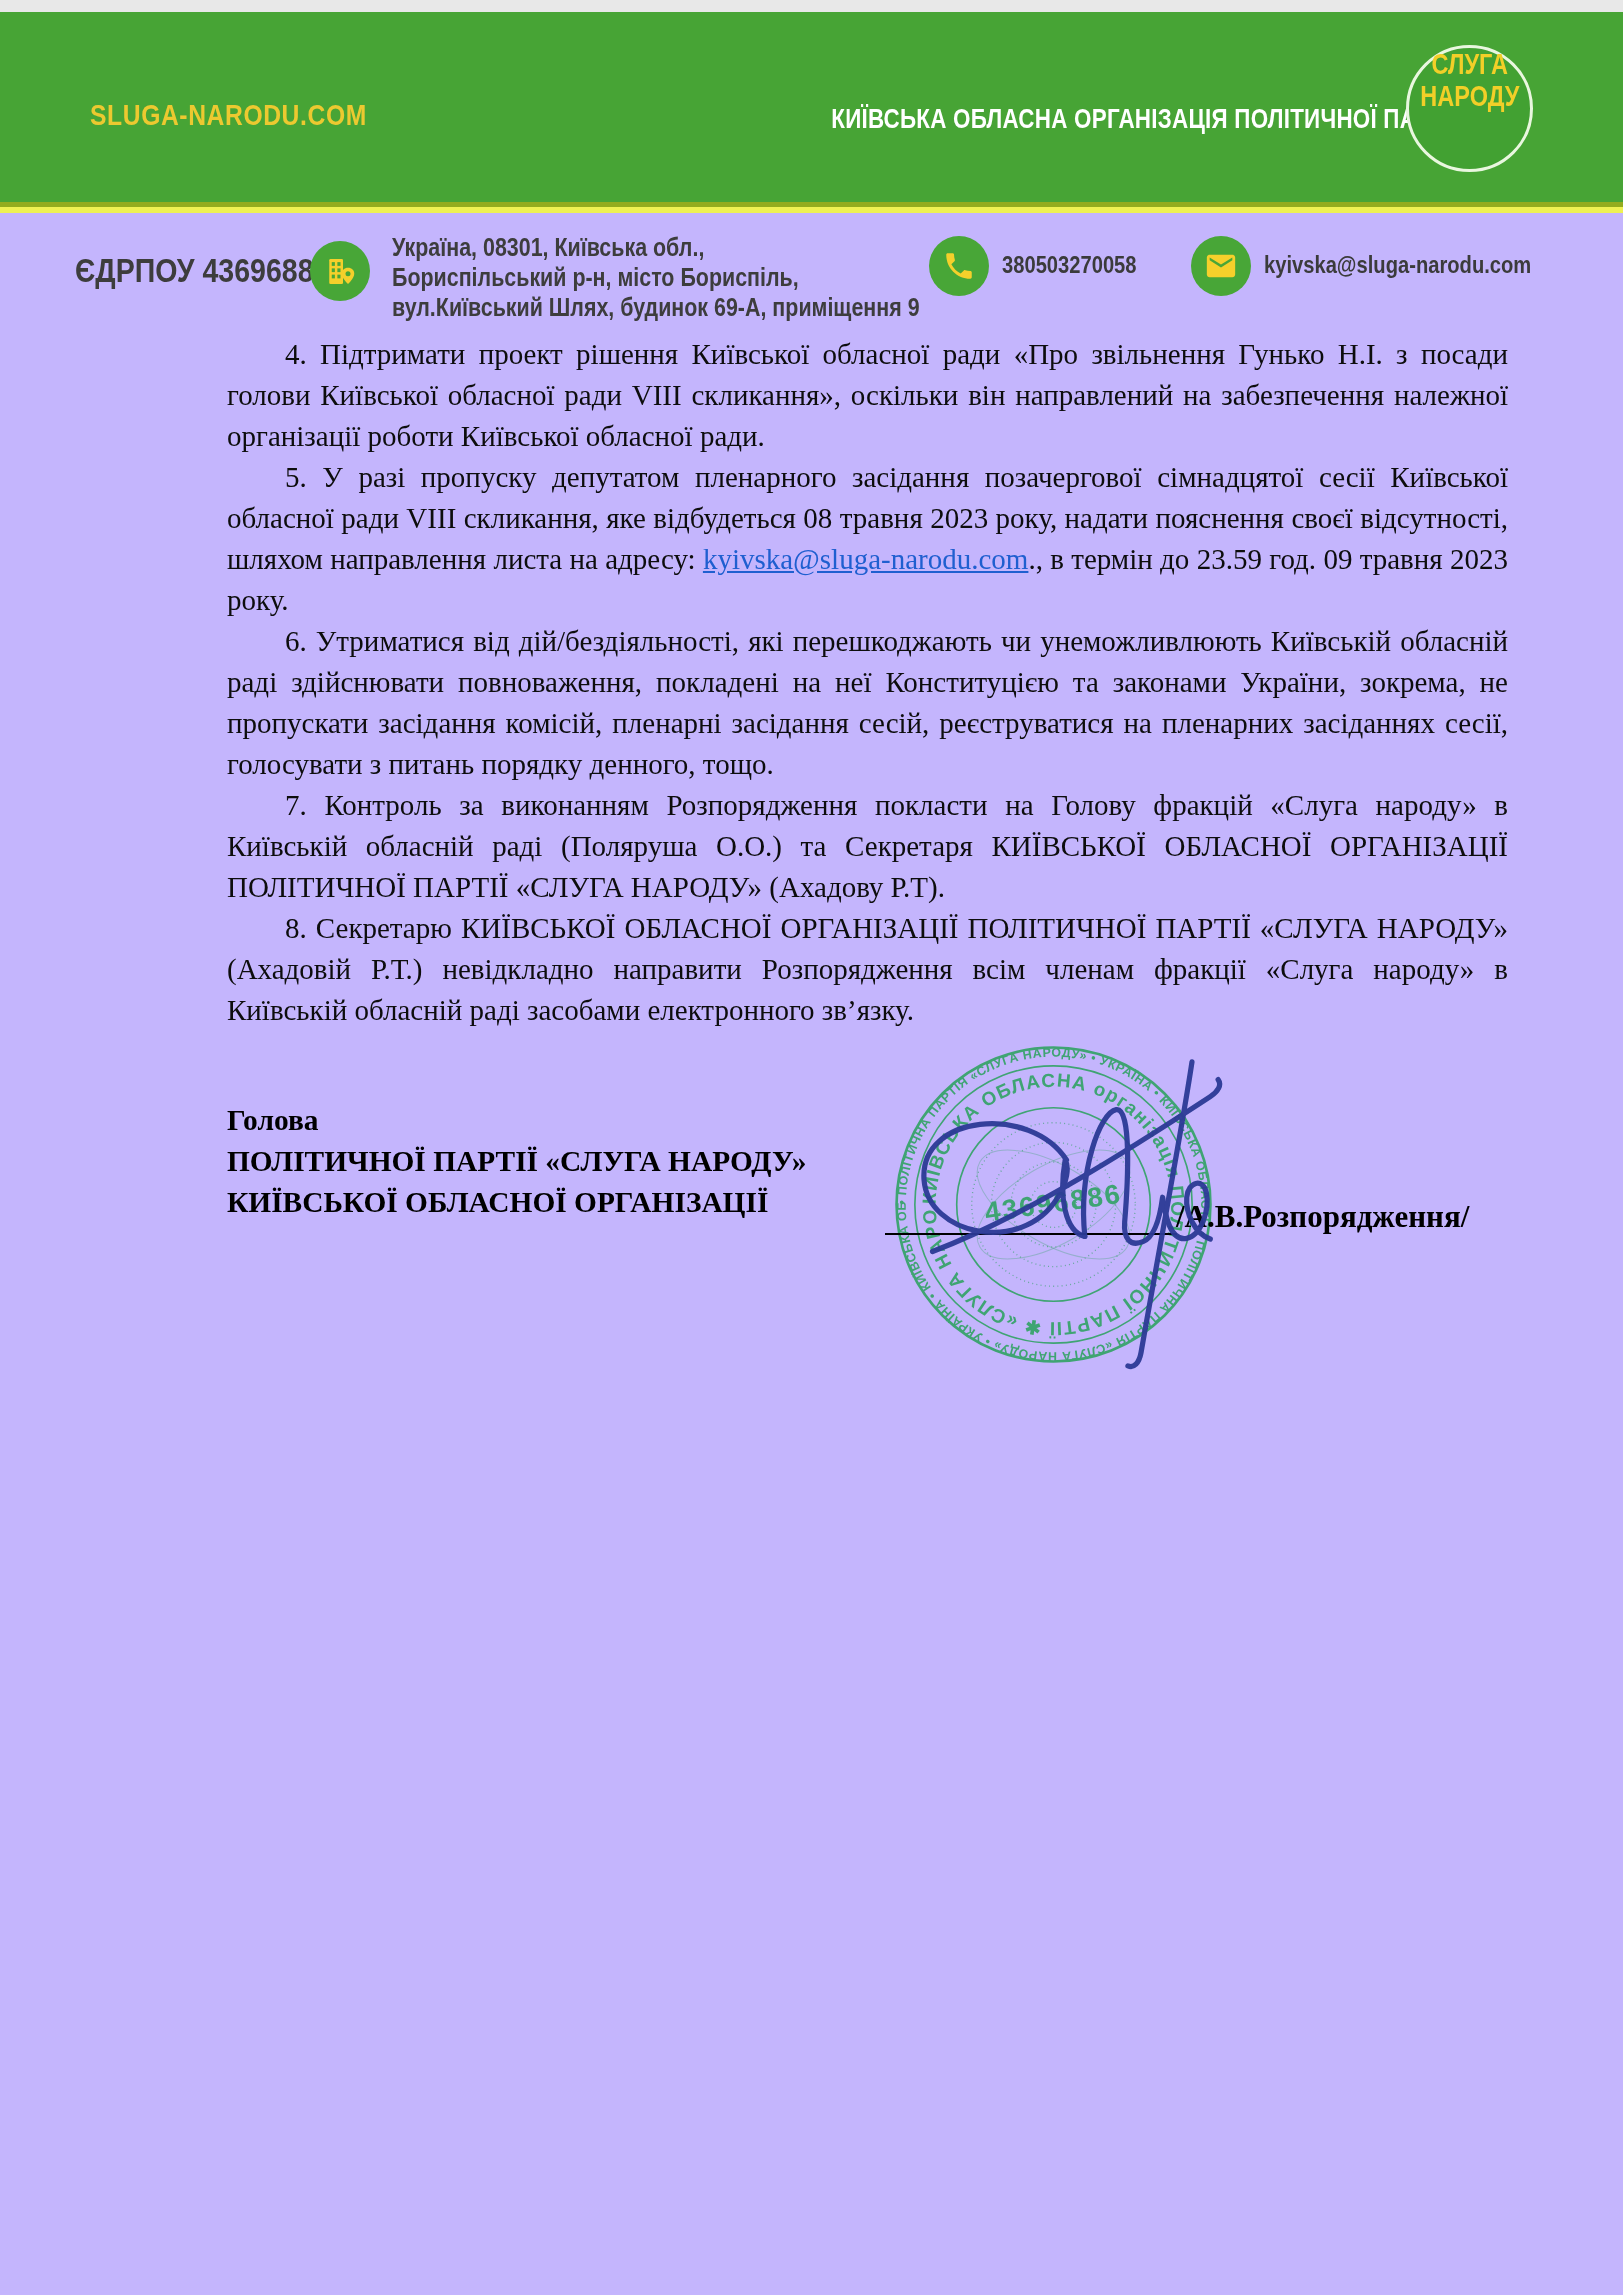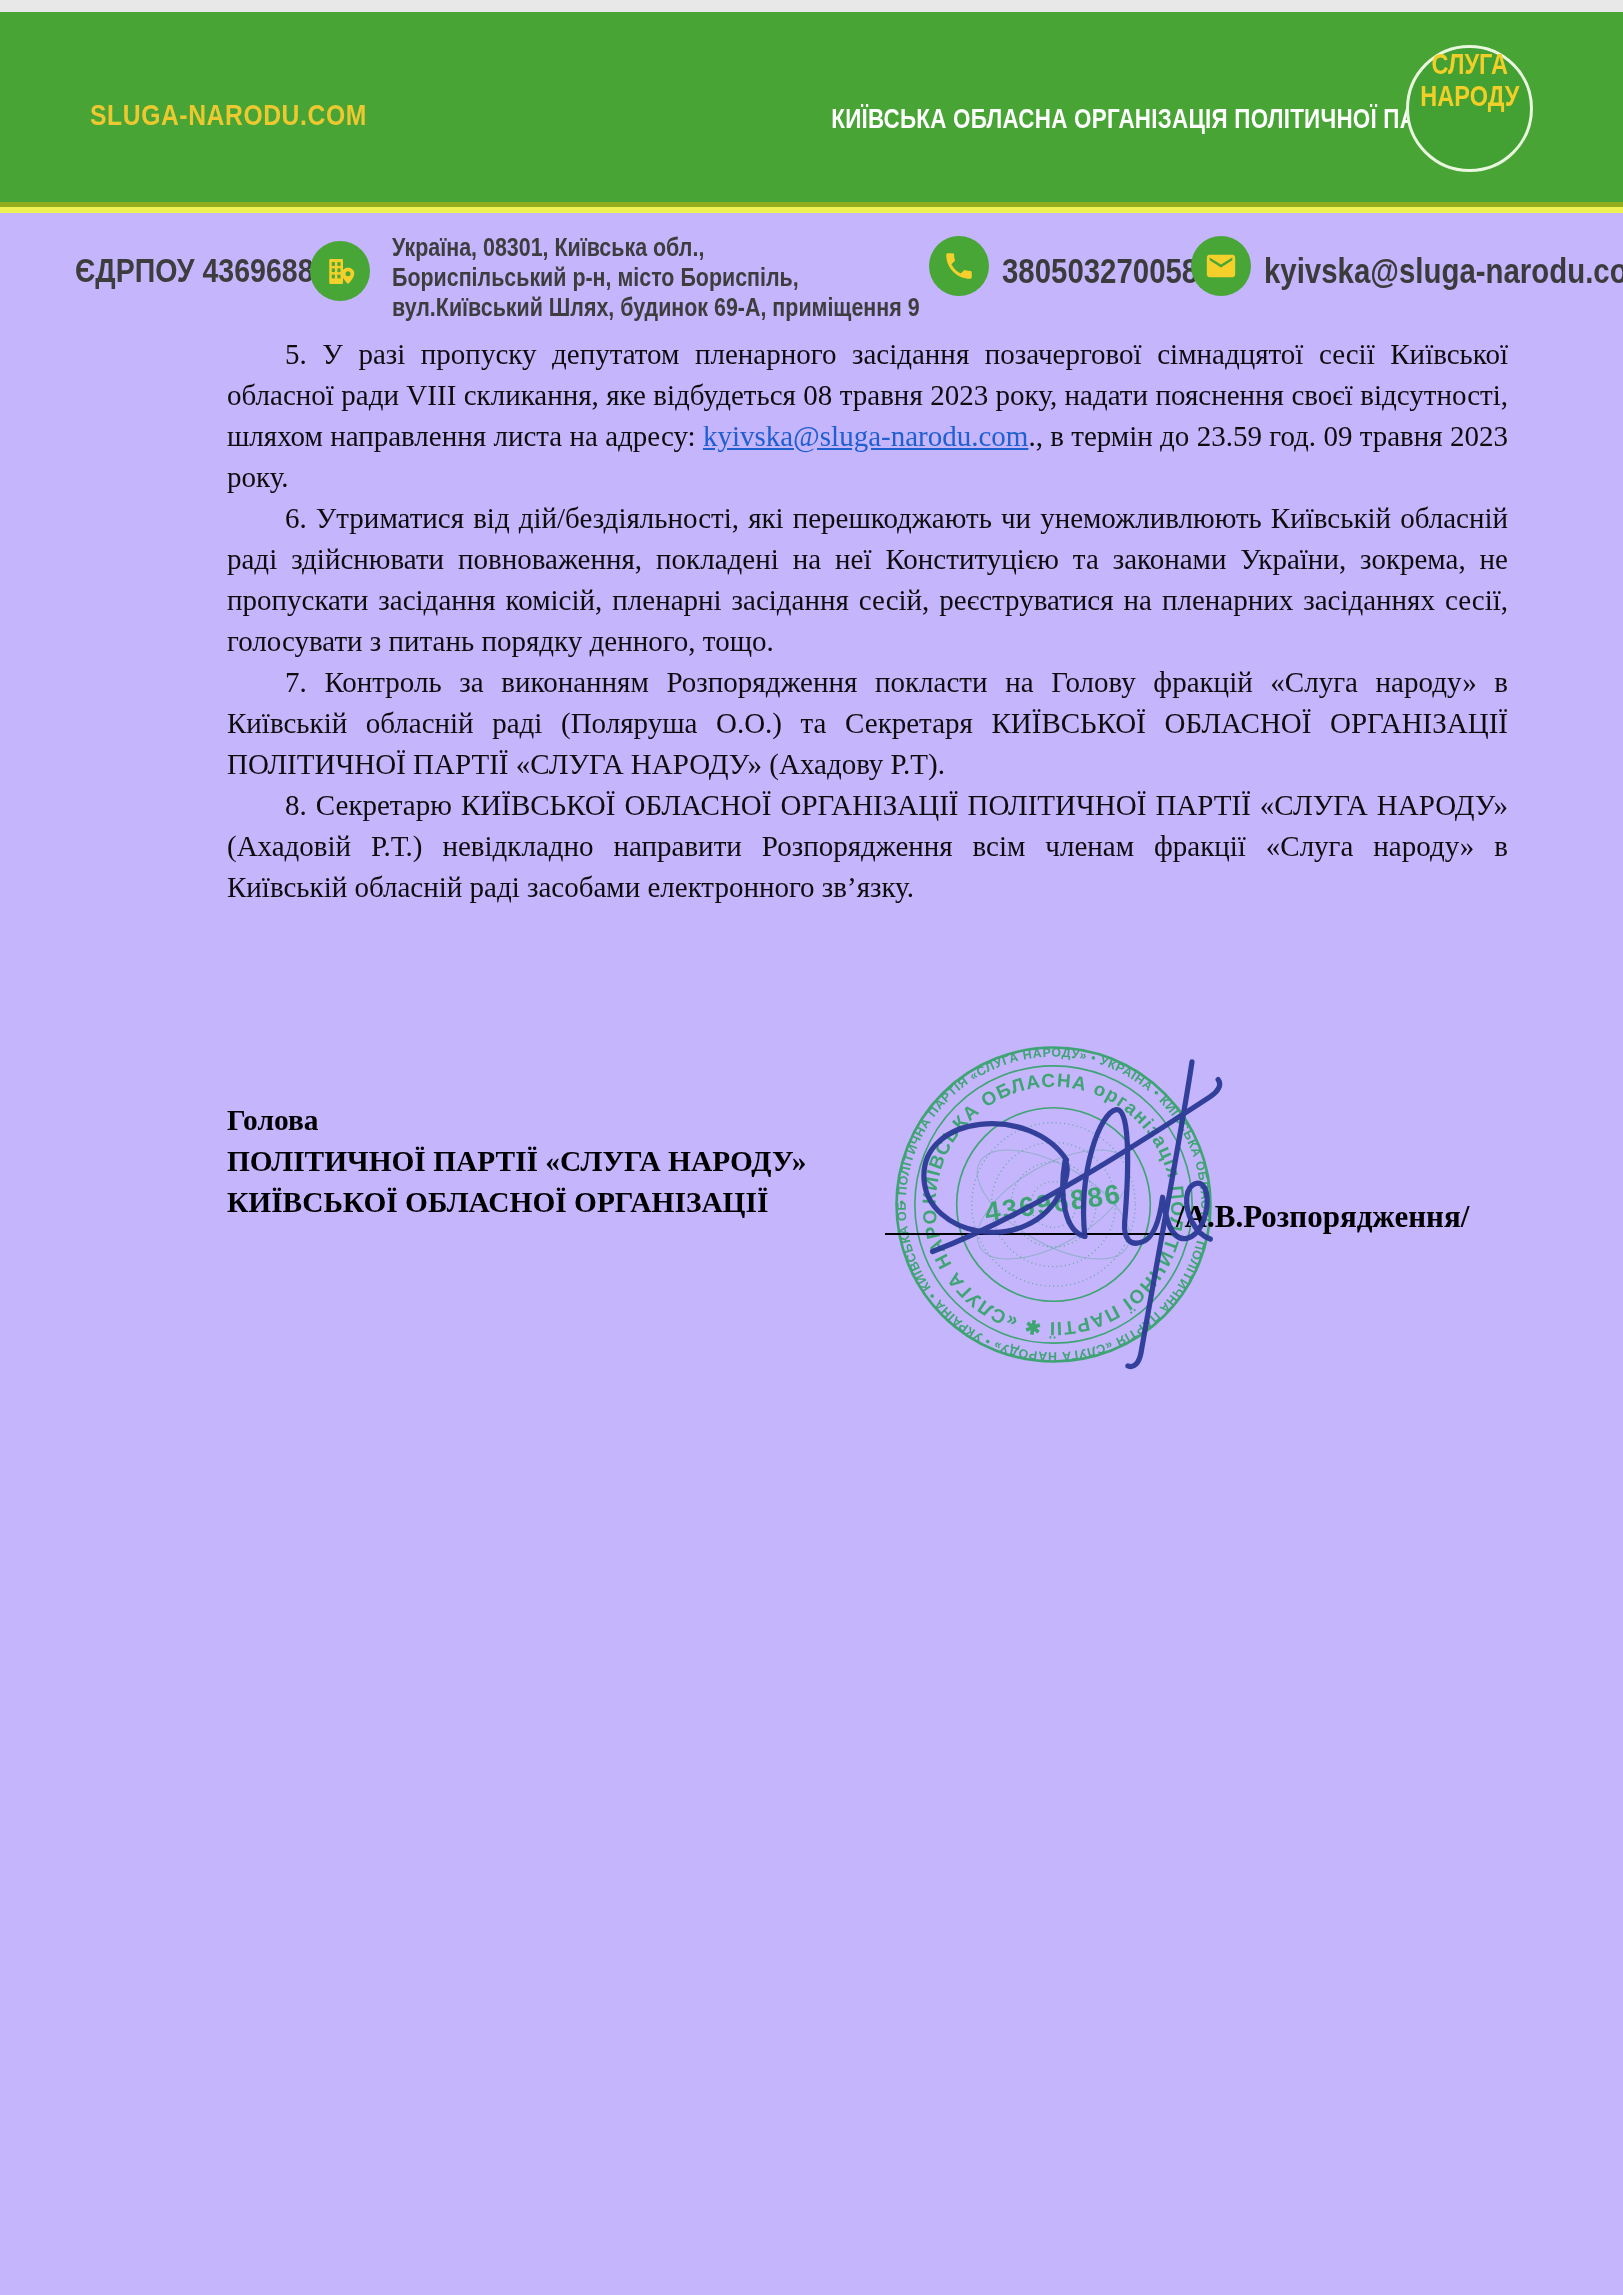--- a/index.html
+++ b/index.html
@@ -19,21 +19,21 @@
   .logo   { position:absolute; left:1406px; top:33px; width:127px; height:127px; border-radius:50%;
             background:#42a132; border:3.9px solid #e9f7df; box-sizing:border-box;
             display:flex; flex-direction:column; align-items:center; justify-content:flex-start; }
   .logo-l { font-size:29.4px; line-height:32px; font-weight:bold; color:#f2cf28; text-align:center; }
 
   
   .edrpou { position:absolute; left:75px; top:239px; font-size:34px; font-weight:bold; color:#3d3d3d; }
   .addr   { position:absolute; left:392px; top:220px; font-size:25.5px; line-height:30px;
             font-weight:bold; color:#3d3d3d; }
   .addr .cond { transform-origin:left top; }
-  .ctxt   { position:absolute; font-size:35px; font-weight:bold; color:#3b3b3b; }
+  .ctxt   { position:absolute; font-size:24px; font-weight:bold; color:#3b3b3b; }
   .icon-circle { position:absolute; width:60px; height:60px; border-radius:50%; background:#48a637;
             display:flex; align-items:center; justify-content:center; }
 
   
   .docbody { position:absolute; left:227px; top:322px; width:1281px;
              font-family:"Liberation Serif",serif; font-size:29px; line-height:41px;
              text-align:justify; color:#0d0d0d; }
   .para    { margin:0; text-indent:58px; }
   .doclink { color:#1f5fd0; text-decoration:underline; }
 
@@ -105,20 +105,21 @@
   <div class="icon-circle" style="left:1191px; top:224px;">
     <svg width="34" height="34" viewBox="0 0 24 24">
       <path fill="#f5d02b" d="M20 4H4c-1.1 0-2 .9-2 2v12c0 1.1.9 2 2 2h16c1.1 0 2-.9 2-2V6c0-1.1-.9-2-2-2zm0 4-8 5-8-5V6l8 5 8-5v2z"></path>
     </svg>
   </div>
   <div class="ctxt" style="left:1264px; top:239px;">
     <span class="cond">kyivska@sluga-narodu.com</span>
   </div>
 
   <div class="docbody">
+      <p class="para"><span>4. Підтримати проект рішення Київської обласної ради «Про звільнення Гунько Н.І. з посади голови Київської обласної ради VIII скликання», оскільки він направлений на забезпечення належної організації роботи Київської обласної ради.</span></p>
       <p class="para"><span>5. У разі пропуску депутатом пленарного засідання позачергової сімнадцятої сесії Київської обласної ради VIII скликання, яке відбудеться 08 травня 2023 року, надати пояснення своєї відсутності, шляхом направлення листа на адресу: </span><a href="#" class="doclink" style="color: rgb(31, 95, 208);">kyivska@sluga-narodu.com</a><span>., в термін до 23.59 год. 09 травня 2023 року.</span></p>
       <p class="para"><span>6. Утриматися від дій/бездіяльності, які перешкоджають чи унеможливлюють Київській обласній раді здійснювати повноваження, покладені на неї Конституцією та законами України, зокрема, не пропускати засідання комісій, пленарні засідання сесій, реєструватися на пленарних засіданнях сесії, голосувати з питань порядку денного, тощо.</span></p>
       <p class="para"><span>7. Контроль за виконанням Розпорядження покласти на Голову фракцій «Слуга народу» в Київській обласній раді (Поляруша О.О.) та Секретаря КИЇВСЬКОЇ ОБЛАСНОЇ ОРГАНІЗАЦІЇ ПОЛІТИЧНОЇ ПАРТІЇ «СЛУГА НАРОДУ»  (Ахадову Р.Т).</span></p>
       <p class="para"><span>8. Секретарю КИЇВСЬКОЇ ОБЛАСНОЇ ОРГАНІЗАЦІЇ ПОЛІТИЧНОЇ ПАРТІЇ «СЛУГА НАРОДУ» (Ахадовій Р.Т.) невідкладно направити Розпорядження всім членам фракції «Слуга народу» в Київській обласній раді засобами електронного зв’язку.</span></p>
     </div>
 
   <svg class="stampsvg" width="327" height="327" viewBox="0 0 500 500">
     <defs>
       <path id="ring-outer" d="M 24 250 a 226 226 0 1 1 452 0 a 226 226 0 1 1 -452 0"></path>
       <path id="ring-inner" d="M 70 250 a 180 180 0 1 1 360 0 a 180 180 0 1 1 -360 0"></path>

